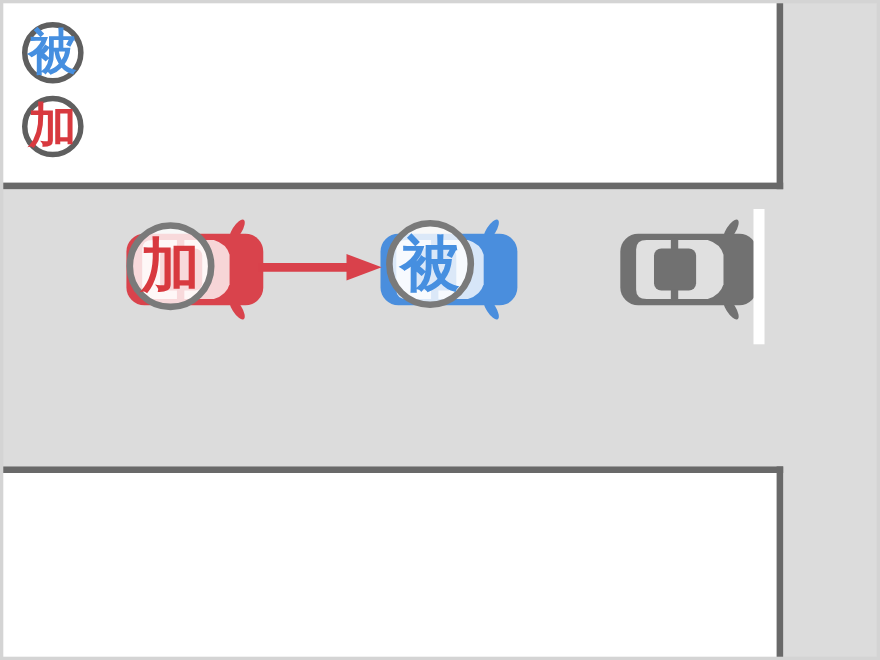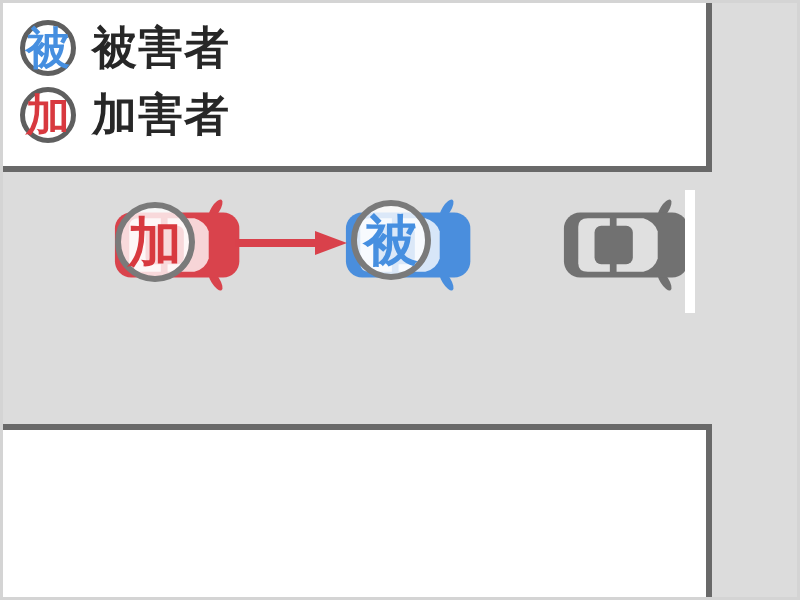--- a/index.html
+++ b/index.html
@@ -54,27 +54,25 @@
 </head>
 <body>
 
 <div class="stage" style="background-color: rgb(220, 220, 220);">
 
   <div class="block block-top" style="background-color: rgb(255, 255, 255); border-color: rgb(105, 105, 105);">
     <div class="legend-row r1">
       <div class="legend-circle" style="border-color: rgb(95, 95, 95);">
         <span class="legend-symbol" style="color: rgb(70, 143, 224);">被</span>
       </div>
-      <span class="legend-label" style="color: rgb(39, 39, 39);">被害者</span>
     </div>
     <div class="legend-row r2">
       <div class="legend-circle" style="border-color: rgb(95, 95, 95);">
         <span class="legend-symbol" style="color: rgb(216, 57, 63);">加</span>
       </div>
-      <span class="legend-label" style="color: rgb(39, 39, 39);">加害者</span>
     </div>
   </div>
 
   <div class="block block-bottom" style="background-color: rgb(255, 255, 255); border-color: rgb(105, 105, 105);"></div>
 
   <div class="stop-line" style="background-color: rgb(255, 255, 255);"></div>
 
   <div class="car perpetrator" style="color: rgb(217, 67, 76);">
     <svg viewBox="0 0 140 100">
       <g fill="currentColor">

